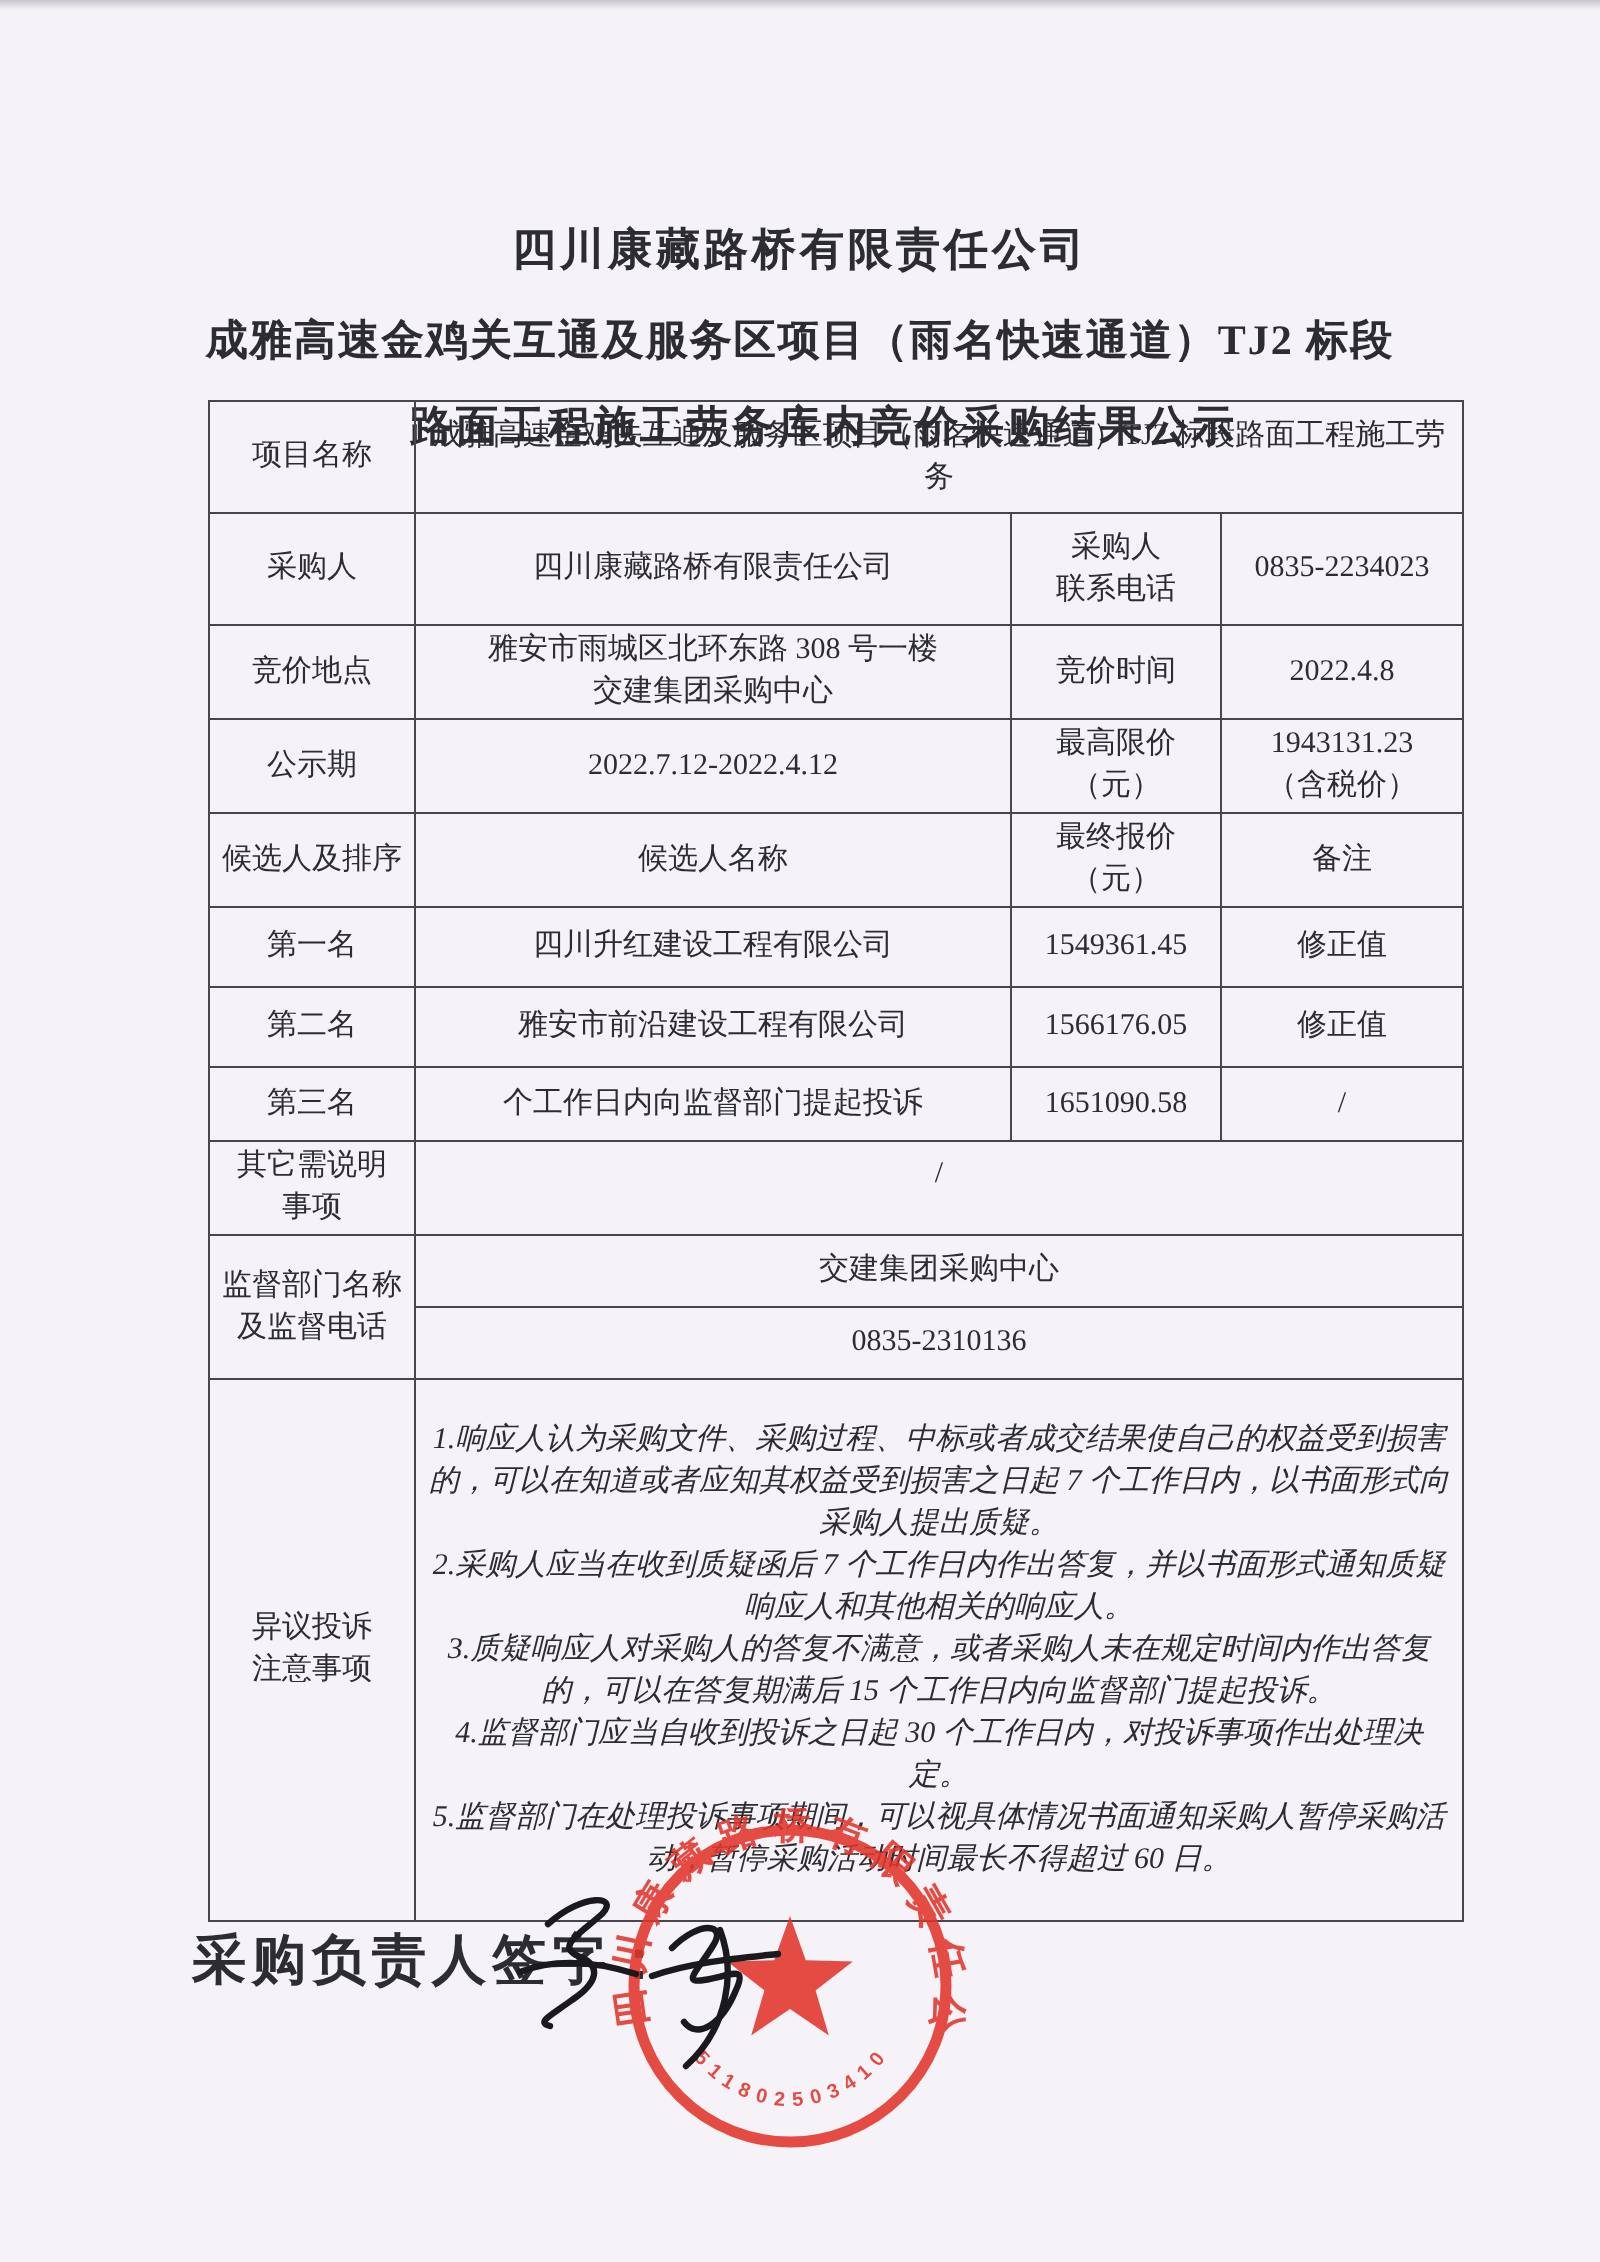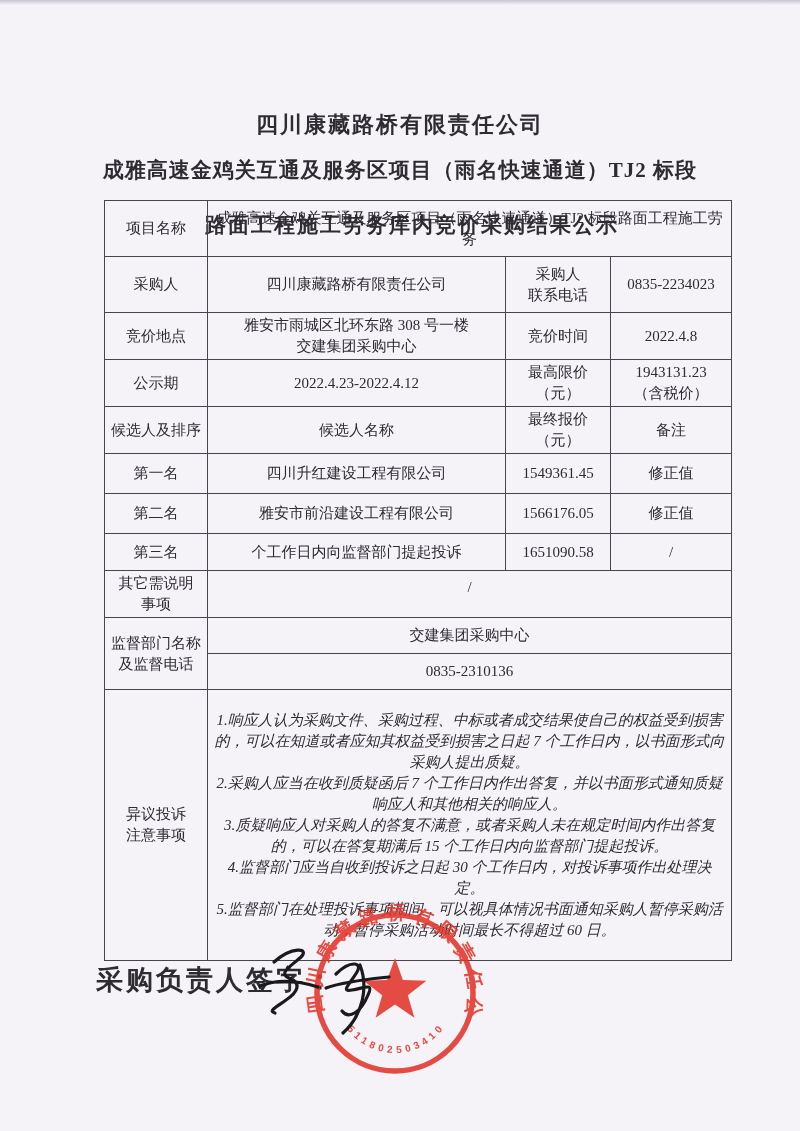--- a/index.html
+++ b/index.html
@@ -13,21 +13,21 @@
   }
   .torn-edge{
     position:absolute;top:0;left:0;width:800px;height:5px;
     background:linear-gradient(#c9c5d1,#f5f2f8);
   }
   .title-block{
     position:absolute;top:110px;left:0;width:800px;
     text-align:center;font-weight:bold;
   }
   .title-line1{font-size:22px;letter-spacing:2px;margin-bottom:16px;}
-  .title-line2{font-size:21px;letter-spacing:1px;margin-bottom:27px;}
+  .title-line2{font-size:21px;letter-spacing:1px;margin-bottom:15px;}
   .title-line3{font-size:21px;letter-spacing:2px;margin-left:24px;}
   table.doc{
     position:absolute;left:104px;top:200px;width:627px;
     border-collapse:collapse;table-layout:fixed;
   }
   table.doc td{
     border:1px solid #47464d;
     text-align:center;vertical-align:middle;
     font-size:15px;line-height:1.4;
     padding:2px 6px;
@@ -83,21 +83,21 @@
     <td>竞价地点</td>
     <td class="small2">
       <div>雅安市雨城区北环东路 308 号一楼</div>
       <div>交建集团采购中心</div>
     </td>
     <td>竞价时间</td>
     <td>2022.4.8</td>
   </tr>
   <tr style="height:46px">
     <td>公示期</td>
-    <td>2022.4.23-2022.4.12</td>
+    <td>2022.7.12-2022.4.12</td>
     <td>
       <div>最高限价</div>
       <div>（元）</div>
     </td>
     <td>
       <div>1943131.23</div>
       <div>（含税价）</div>
     </td>
   </tr>
   <tr style="height:37px">

